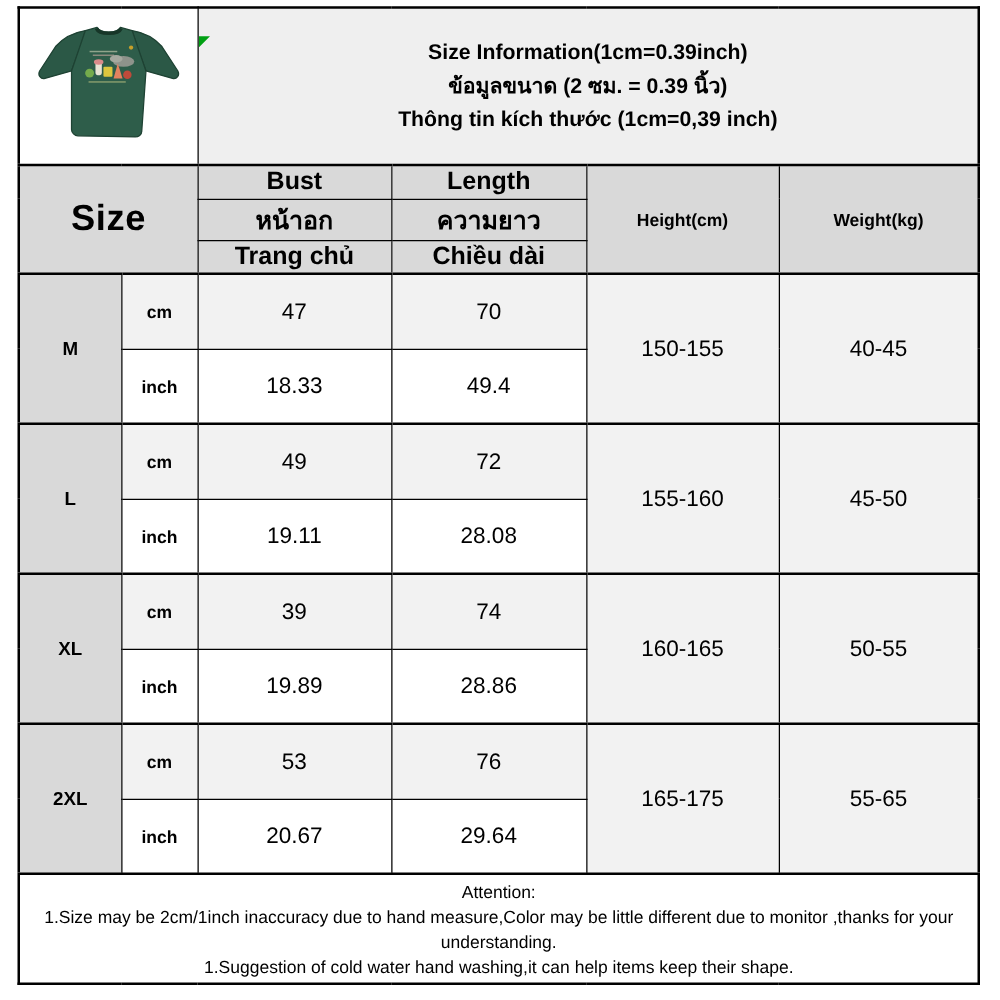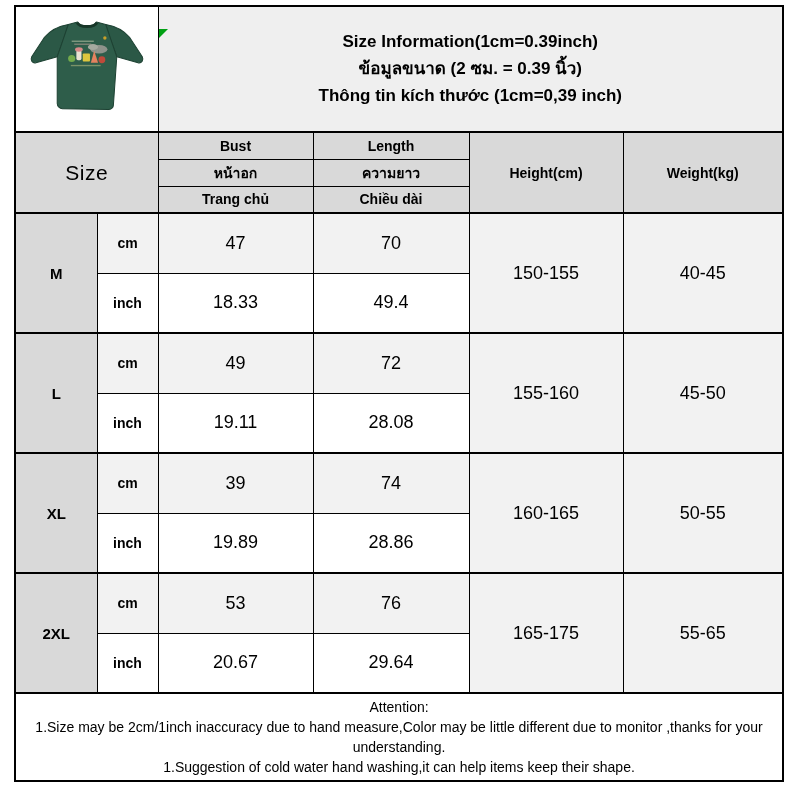--- a/index.html
+++ b/index.html
@@ -22,22 +22,22 @@
   tr.r-att{height:86px;}
 
   
   .cell-img{background:#ffffff;}
   .cell-title{background:#efefef;margin-left:32px;}
   .title-wrap{position:relative;width:100%;height:100%;display:flex;flex-direction:column;justify-content:center;gap:1px;}
   .title-line{font-weight:bold;font-size:17px;line-height:26px;}
   .flag{position:absolute;top:0;left:0;width:0;height:0;
         border-top:9px solid #00a013;border-right:9px solid transparent;}
 
-  .cell-sizehead{background:#d9d9d9;font-size:21px;font-weight:normal;letter-spacing:.5px;margin-top:28px;}
-  .hd{background:#d9d9d9;font-weight:bold;font-size:14px;}
+  .cell-sizehead{background:#d9d9d9;font-size:29px;font-weight:bold;letter-spacing:.5px;margin-top:28px;}
+  .hd{background:#d9d9d9;font-weight:bold;font-size:20px;}
   .hd-big{background:#d9d9d9;font-weight:bold;font-size:14px;}
 
   .cell-size{background:#d9d9d9;font-weight:bold;font-size:15px;}
   .cell-unit{font-weight:bold;font-size:14px;}
   .val{font-size:18px;font-weight:normal;}
   .bg-lite{background:#f2f2f2;}
   .bg-white{background:#ffffff;}
 
   .cell-att{background:#ffffff;font-size:14px;line-height:20px;font-weight:normal;}
   .cell-att .att-inner{padding:3px 4px;}

